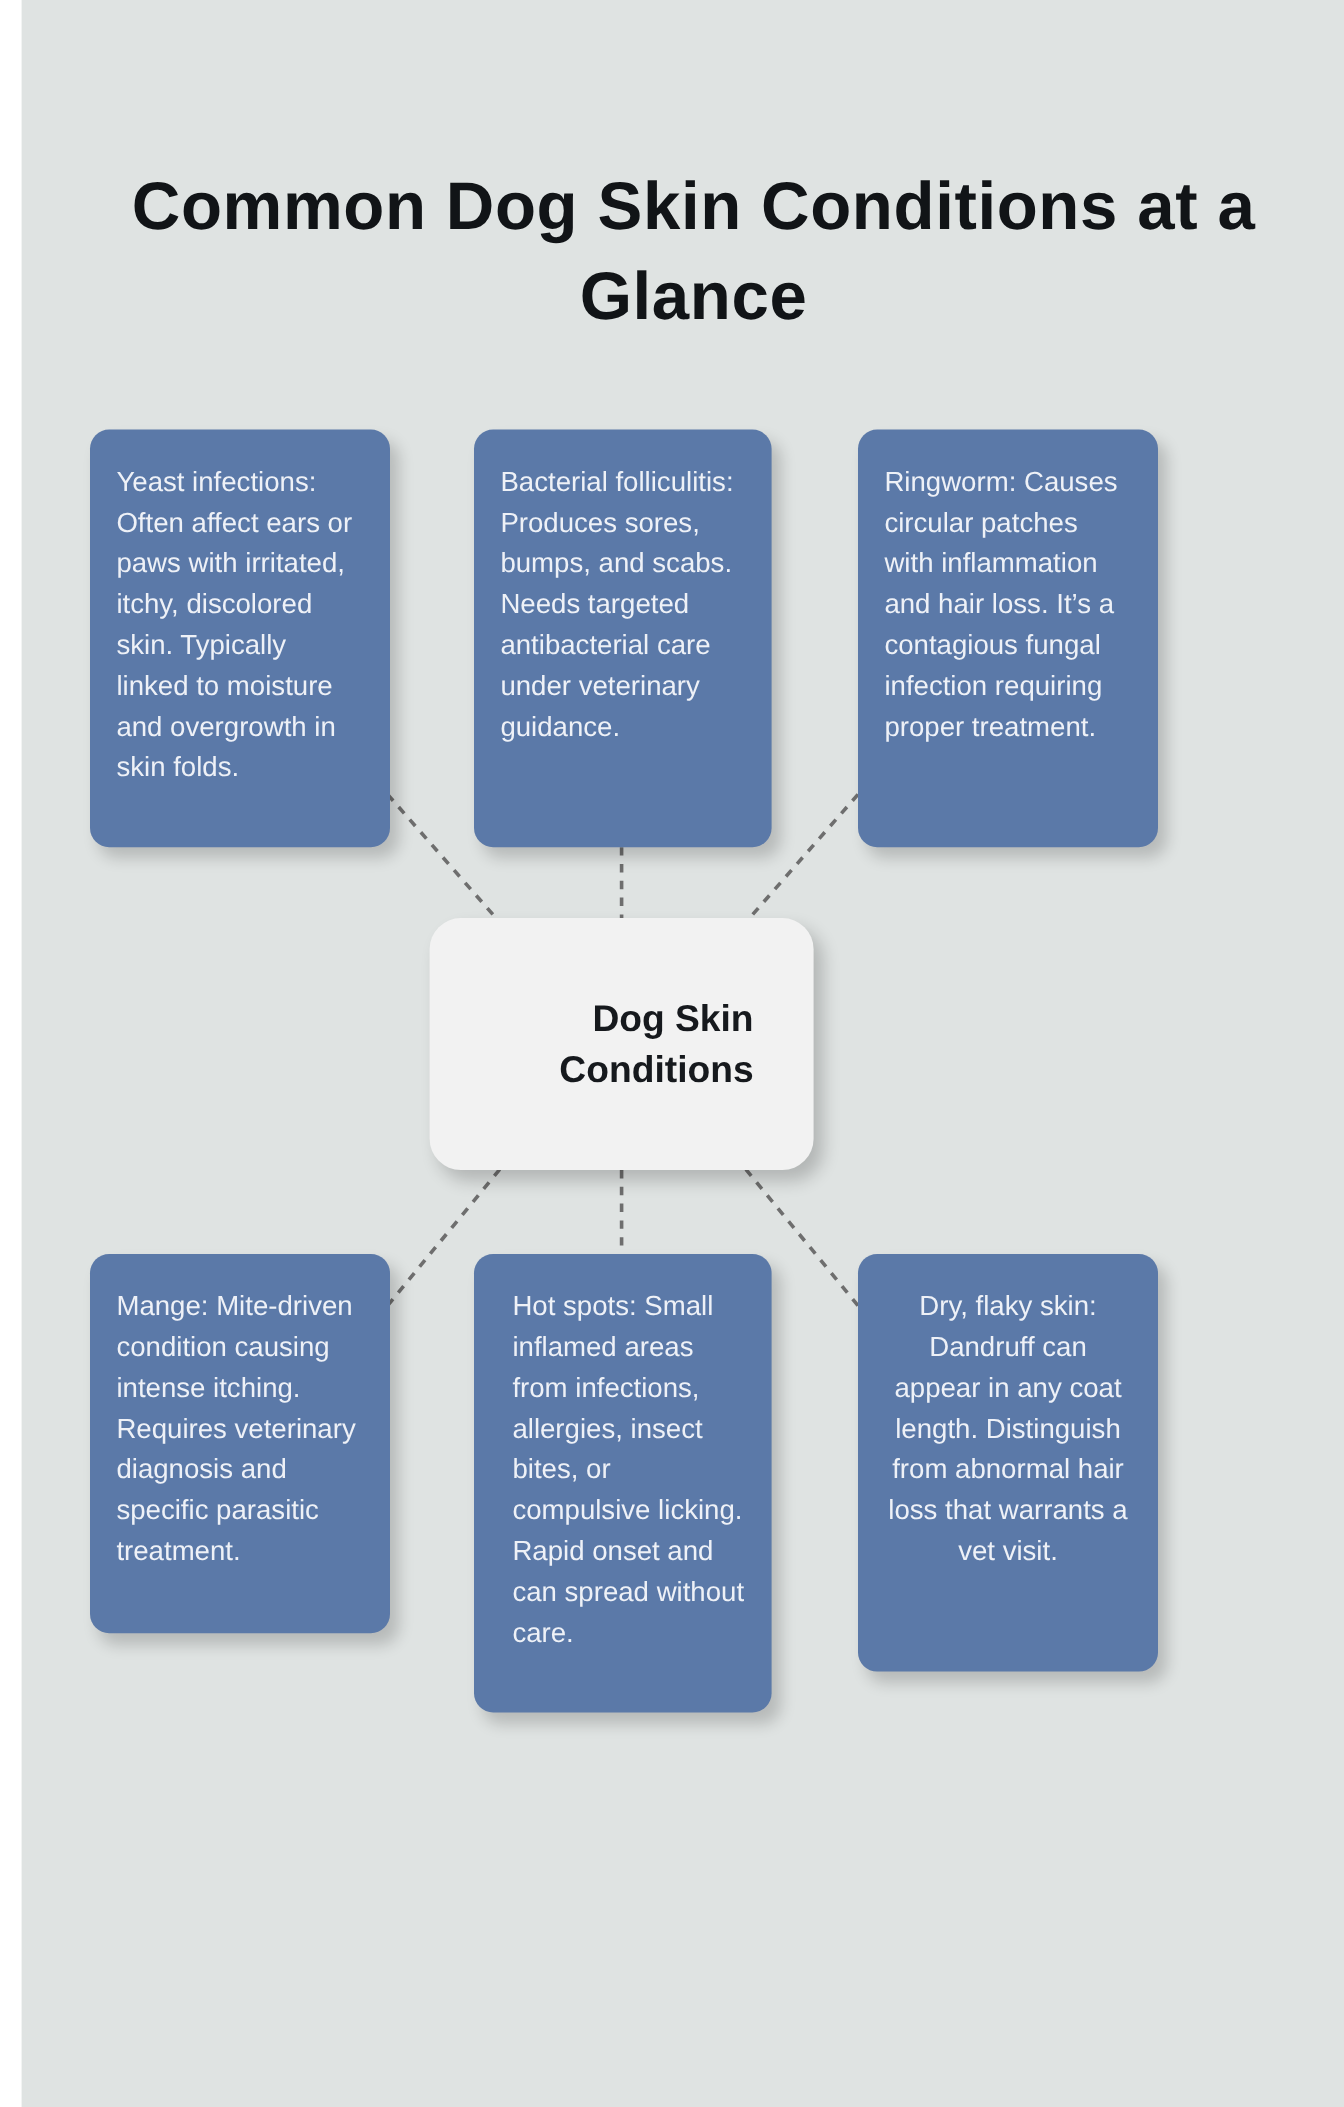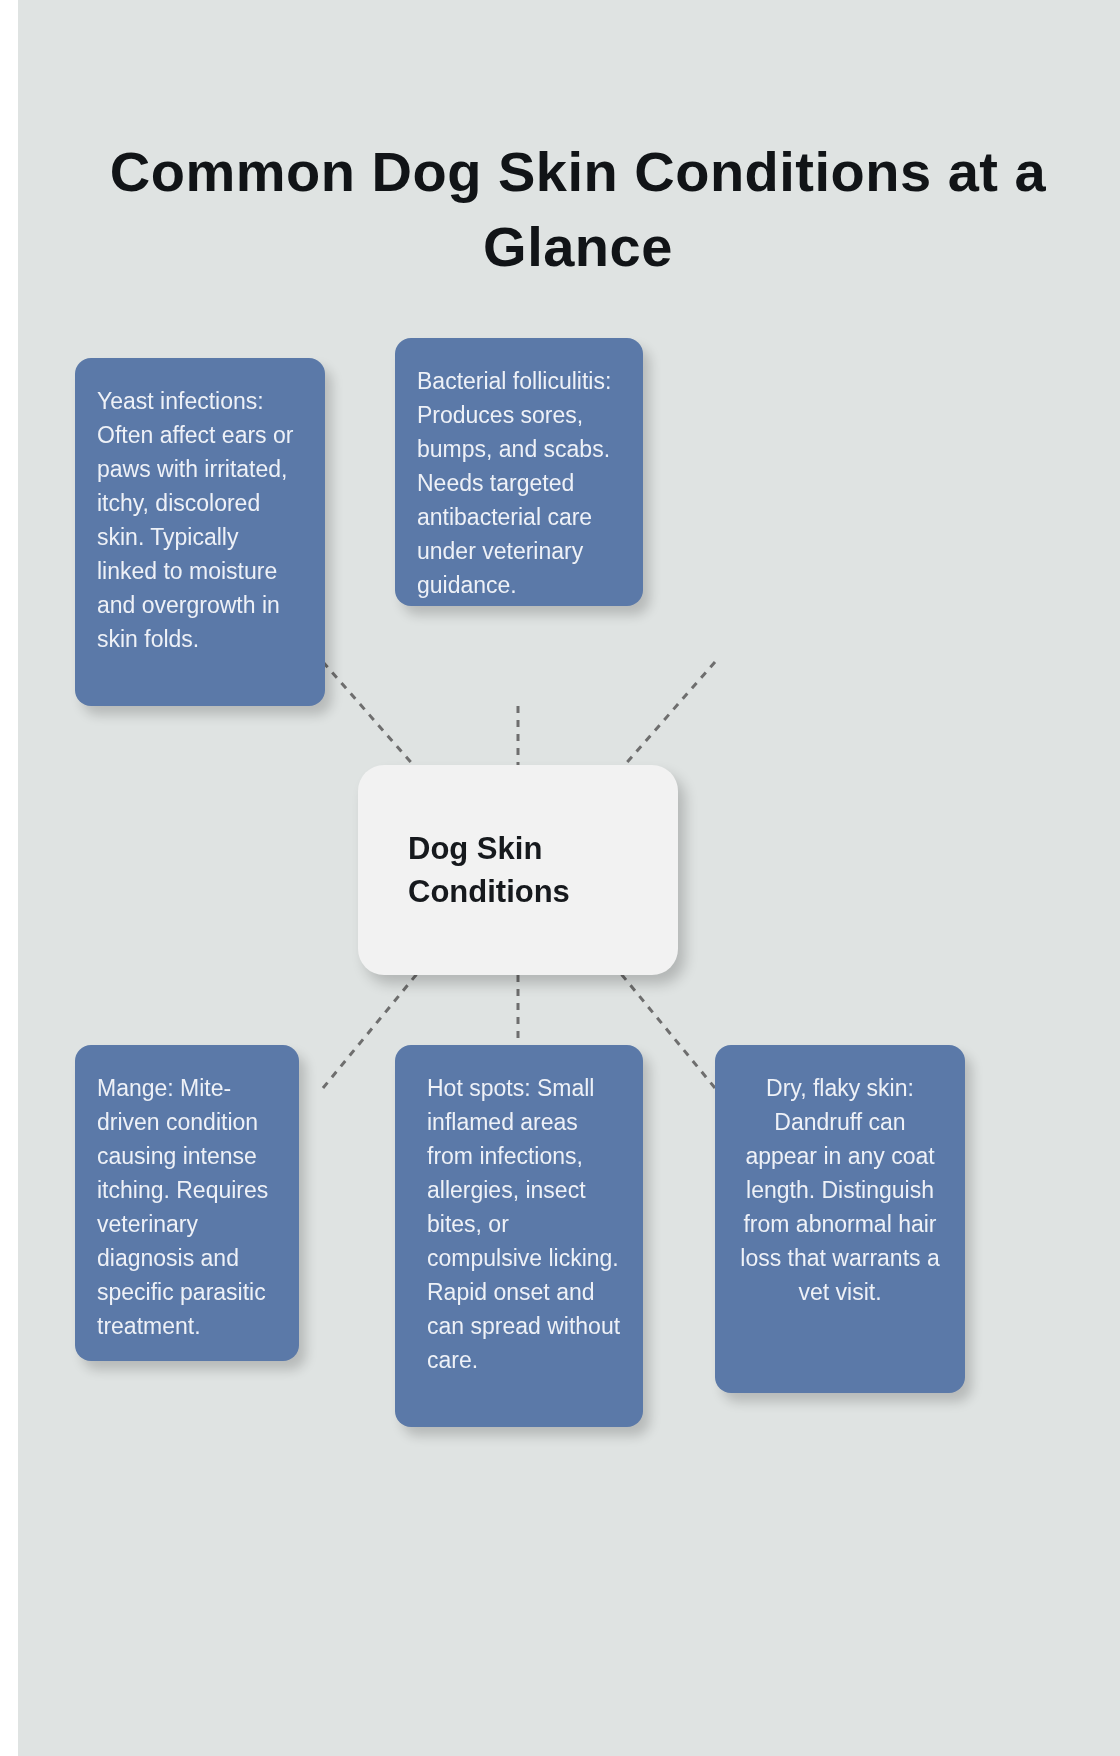--- a/index.html
+++ b/index.html
@@ -42,41 +42,41 @@
     background: #5b79a8;
     border-radius: 16px;
     color: #eef1f7;
     font-size: 23px;
     line-height: 1.48;
     padding: 26px 22px;
     box-sizing: border-box;
     box-shadow: 7px 9px 12px rgba(0,0,0,0.18);
   }
   .node-1 { left: 57px;  top: 358px; width: 250px; height: 348px; }
-  .node-2 { left: 377px; top: 338px; width: 248px; height: 268px; }
+  .node-2 { left: 377px; top: 358px; width: 248px; height: 348px; }
   .node-3 { left: 697px; top: 358px; width: 250px; height: 348px; }
-  .node-4 { left: 57px;  top: 1045px; width: 224px; height: 316px; }
+  .node-4 { left: 57px;  top: 1045px; width: 250px; height: 316px; }
   .node-5 { left: 377px; top: 1045px; width: 248px; height: 382px; padding-left: 32px; }
   .node-6 { left: 697px; top: 1045px; width: 250px; height: 348px; text-align: center; }
   .center-node {
     position: absolute;
     left: 340px;
     top: 765px;
     width: 320px;
     height: 210px;
     background: #f2f2f2;
     border-radius: 26px;
     box-shadow: 7px 9px 14px rgba(0,0,0,0.20);
     display: flex;
     align-items: center;
     justify-content: center;
   }
   .center-label {
     width: 220px;
-    text-align: left;
+    text-align: right;
     font-size: 31px;
     font-weight: 700;
     line-height: 1.4;
     color: #16191d;
   }
 </style>
 </head>
 <body>
 
 <div class="canvas">
@@ -93,20 +93,23 @@
   </svg>
 
   <div class="node node-1">
     <span>Yeast infections: Often affect ears or paws with irritated, itchy, discolored skin. Typically linked to moisture and overgrowth in skin folds.</span>
   </div>
 
   <div class="node node-2">
     <span>Bacterial folliculitis: Produces sores, bumps, and scabs. Needs targeted antibacterial care under veterinary guidance.</span>
   </div>
 
+  <div class="node node-3">
+    <span>Ringworm: Causes circular patches with inflammation and hair loss. It’s a contagious fungal infection requiring proper treatment.</span>
+  </div>
 
   <div class="center-node">
     <div class="center-label">Dog Skin Conditions</div>
   </div>
 
   <div class="node node-4">
     <span>Mange: Mite-driven condition causing intense itching. Requires veterinary diagnosis and specific parasitic treatment.</span>
   </div>
 
   <div class="node node-5">

